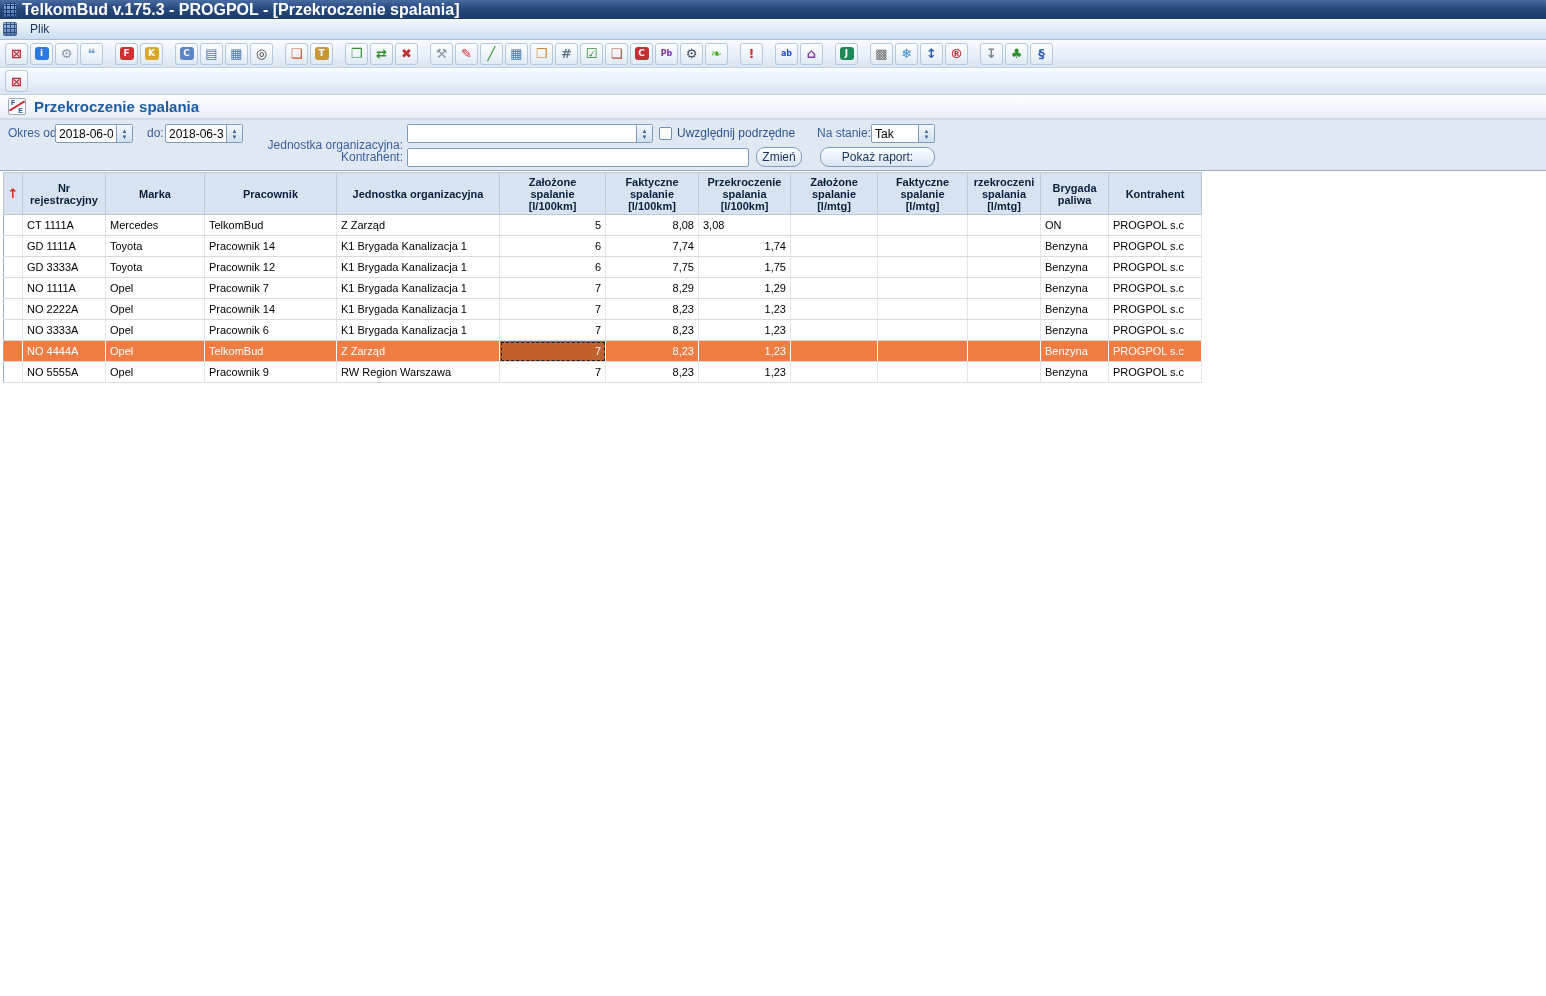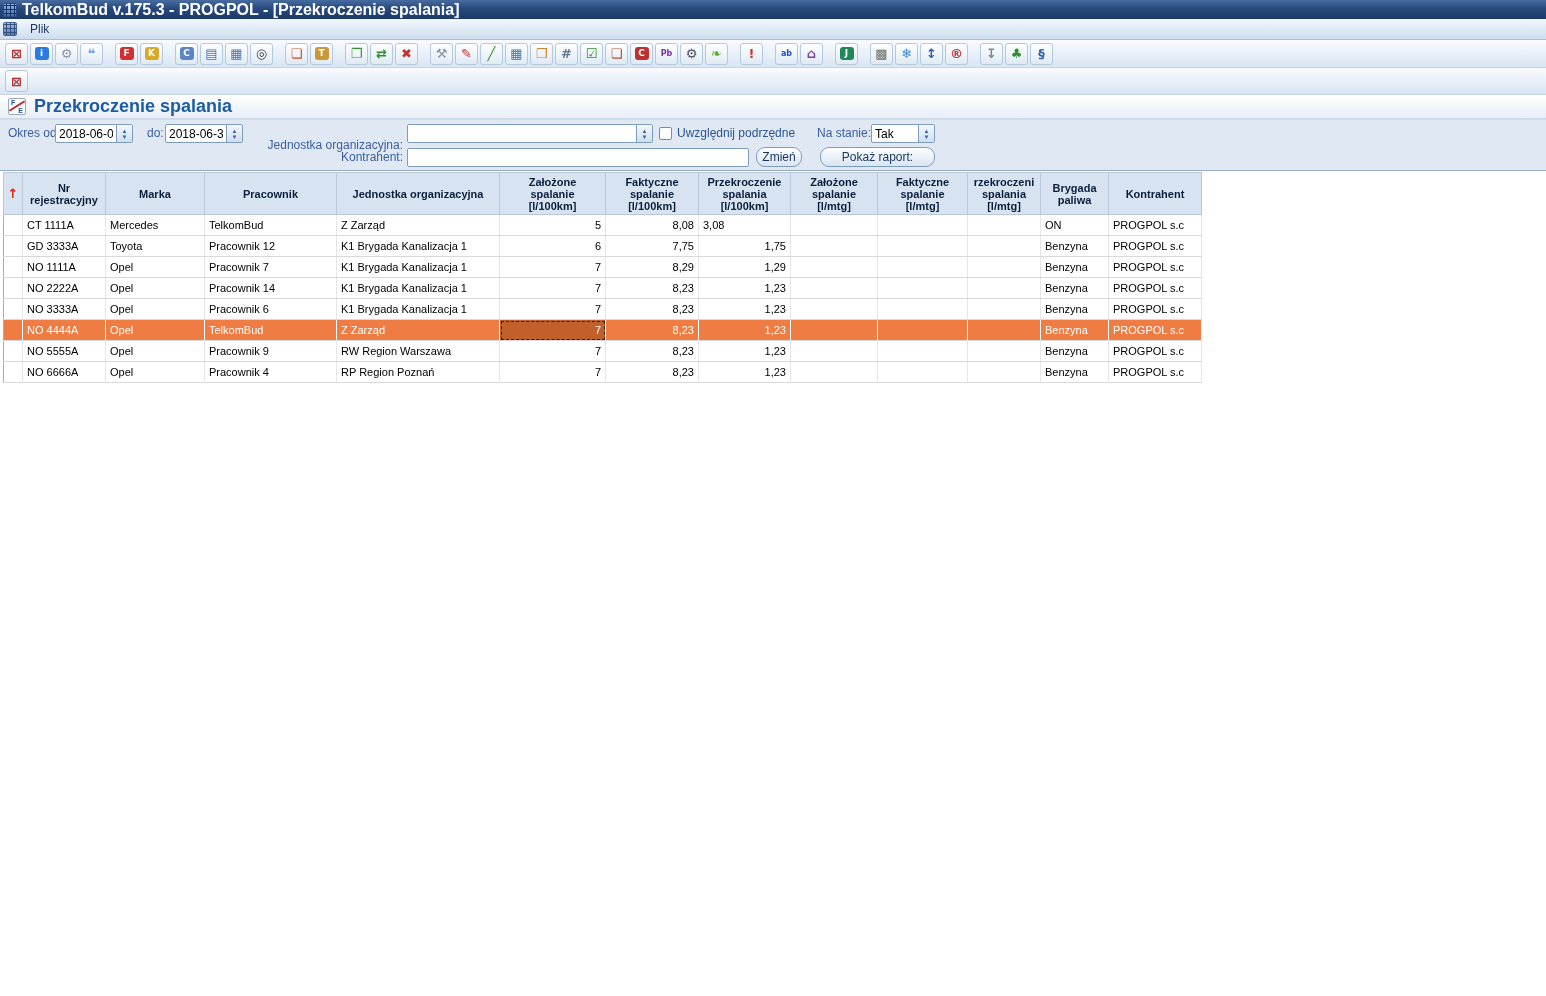--- a/index.html
+++ b/index.html
@@ -50,21 +50,21 @@
   .tbtn .chip{
     display:flex;align-items:center;justify-content:center;
     width:14px;height:13px;border-radius:3px;font-size:9px;font-weight:bold;
   }
   
   .pagetitle{
     height:24px;display:flex;align-items:center;gap:8px;padding-left:8px;
     background:linear-gradient(#ffffff,#e7eef7);
     border-bottom:1px solid #cdd9e8;box-sizing:border-box;
   }
-  .pagetitle .txt{color:#1d5ca4;font-weight:bold;font-size:18px;}
+  .pagetitle .txt{color:#1d5ca4;font-weight:bold;font-size:15px;}
   .fe-icon{
     width:16px;height:15px;background:#fff;border:1px solid #9aa8b8;border-radius:2px;
     position:relative;font-size:7px;font-weight:bold;color:#2050a0;flex:0 0 16px;
   }
   .fe-icon::after{
     content:"";position:absolute;left:-1px;top:6px;width:18px;height:2px;
     background:#d02020;transform:rotate(-32deg);
   }
   .fe-icon .f{position:absolute;left:2px;top:0;}
   .fe-icon .e{position:absolute;right:2px;bottom:0;}
@@ -393,20 +393,35 @@
           <td style="text-align: right;">8,08</td>
           <td style=" margin-top: 38px;">3,08</td>
           <td style="text-align: right;"></td>
           <td style="text-align: right;"></td>
           <td style="text-align: right;"></td>
           <td style="text-align: left;">ON</td>
           <td style="text-align: left;">PROGPOL s.c</td>
         </tr>
         <tr>
           <td></td>
+          <td style="text-align: left;">GD 1111A</td>
+          <td style="text-align: left;">Toyota</td>
+          <td style="text-align: left;">Pracownik 14</td>
+          <td style="text-align: left;">K1 Brygada Kanalizacja 1</td>
+          <td style="text-align: right;">6</td>
+          <td style="text-align: right;">7,74</td>
+          <td style="text-align: right;">1,74</td>
+          <td style="text-align: right;"></td>
+          <td style="text-align: right;"></td>
+          <td style="text-align: right;"></td>
+          <td style="text-align: left;">Benzyna</td>
+          <td style="text-align: left;">PROGPOL s.c</td>
+        </tr>
+        <tr>
+          <td></td>
           <td style="text-align: left;">GD 3333A</td>
           <td style="text-align: left;">Toyota</td>
           <td style="text-align: left;">Pracownik 12</td>
           <td style="text-align: left;">K1 Brygada Kanalizacja 1</td>
           <td style="text-align: right;">6</td>
           <td style="text-align: right;">7,75</td>
           <td style="text-align: right;">1,75</td>
           <td style="text-align: right;"></td>
           <td style="text-align: right;"></td>
           <td style="text-align: right;"></td>
@@ -481,30 +496,15 @@
           <td style="text-align: left;">RW Region Warszawa</td>
           <td style="text-align: right;">7</td>
           <td style="text-align: right;">8,23</td>
           <td style="text-align: right;">1,23</td>
           <td style="text-align: right;"></td>
           <td style="text-align: right;"></td>
           <td style="text-align: right;"></td>
           <td style="text-align: left;">Benzyna</td>
           <td style="text-align: left;">PROGPOL s.c</td>
         </tr>
-        <tr>
-          <td></td>
-          <td style="text-align: left;">NO 6666A</td>
-          <td style="text-align: left;">Opel</td>
-          <td style="text-align: left;">Pracownik 4</td>
-          <td style="text-align: left;">RP Region Poznań</td>
-          <td style="text-align: right;">7</td>
-          <td style="text-align: right;">8,23</td>
-          <td style="text-align: right;">1,23</td>
-          <td style="text-align: right;"></td>
-          <td style="text-align: right;"></td>
-          <td style="text-align: right;"></td>
-          <td style="text-align: left;">Benzyna</td>
-          <td style="text-align: left;">PROGPOL s.c</td>
-        </tr>
       </tbody>
   </table>
 </div>
 
 </body></html>

